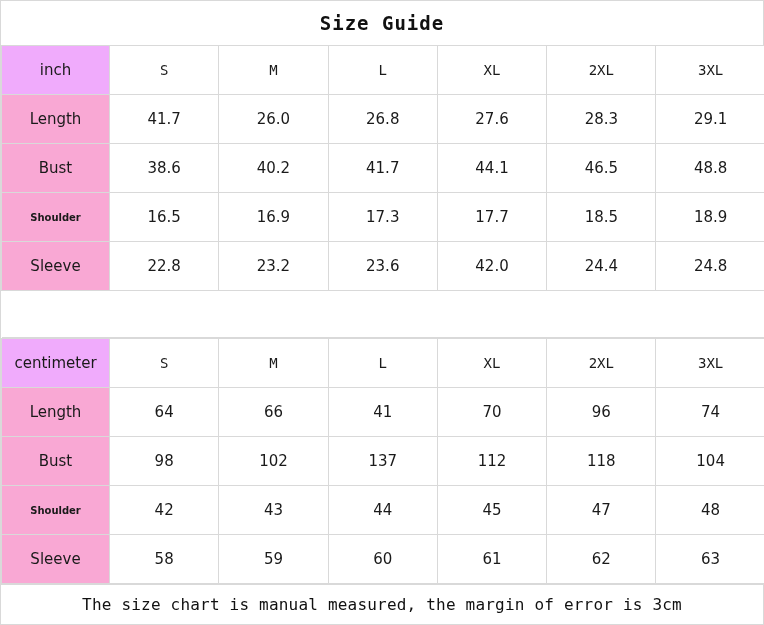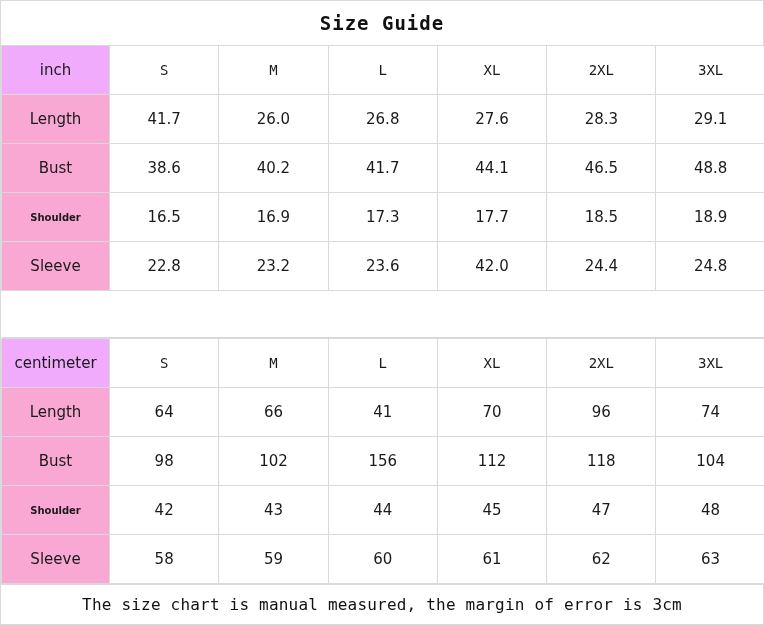--- a/index.html
+++ b/index.html
@@ -189,21 +189,21 @@
         <td class="value">66</td>
         <td class="value">41</td>
         <td class="value">70</td>
         <td class="value">96</td>
         <td class="value">74</td>
       </tr>
       <tr>
         <td class="rowhead">Bust</td>
         <td class="value">98</td>
         <td class="value">102</td>
-        <td class="value">156</td>
+        <td class="value">137</td>
         <td class="value">112</td>
         <td class="value">118</td>
         <td class="value">104</td>
       </tr>
       <tr>
         <td class="rowhead bold">Shoulder</td>
         <td class="value">42</td>
         <td class="value">43</td>
         <td class="value">44</td>
         <td class="value">45</td>

